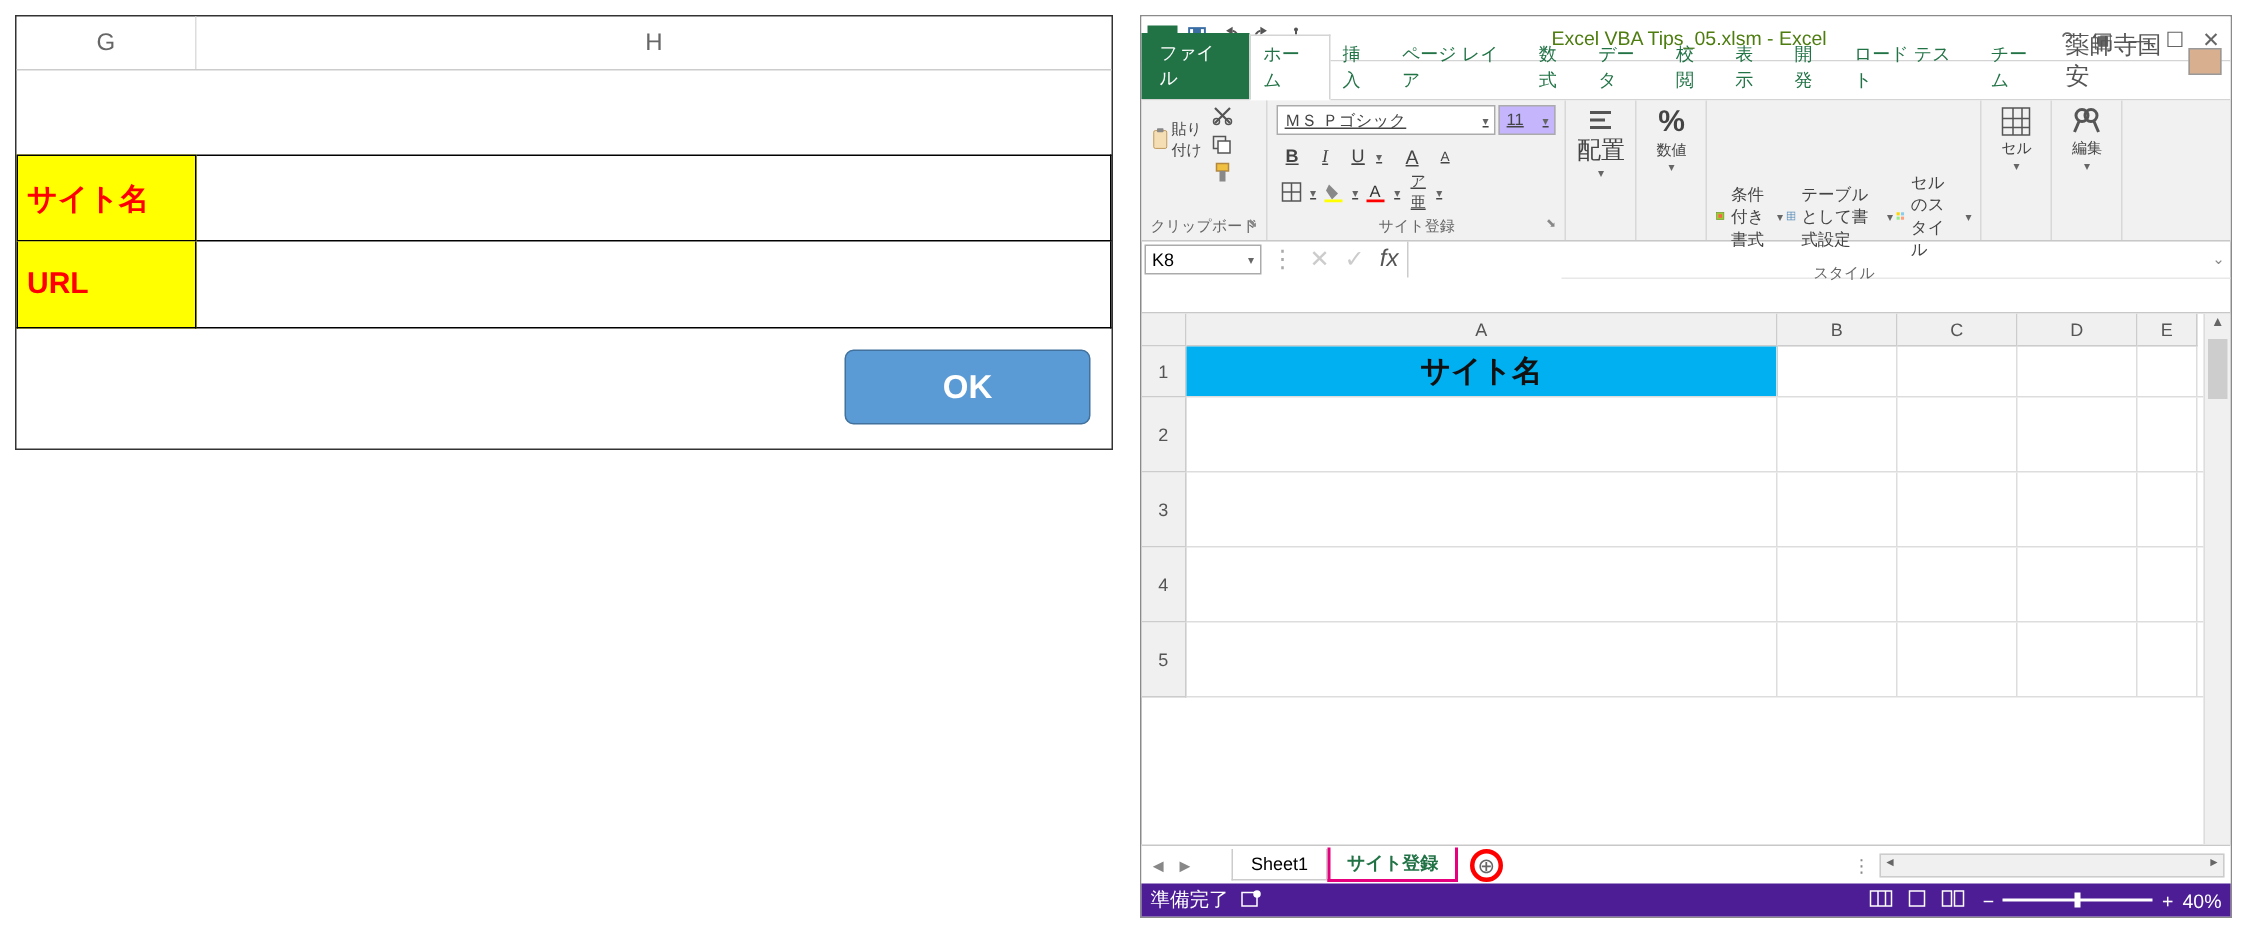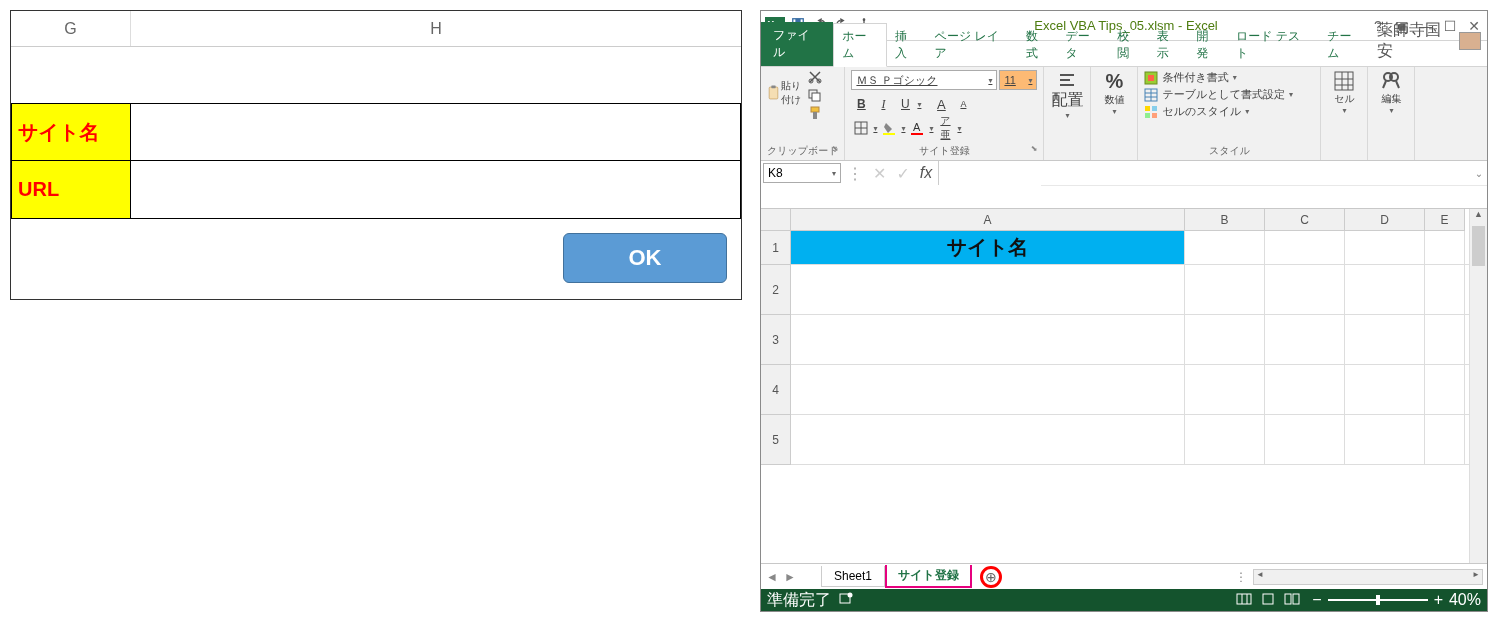--- a/index.html
+++ b/index.html
@@ -46,31 +46,31 @@
 .rgroup.no-launcher .rlabel::after { content: ""; }
 
 .clip-icon { width: 36px; height: 46px; display: flex; flex-direction: row; align-items: center; justify-content: center; }
 .clip-icon svg { width: 26px; height: 30px; }
 .vstack { display: flex; flex-direction: column; gap: 2px; }
 .vstack svg { width: 16px; height: 14px; }
 
 .font-controls { display: flex; flex-direction: column; gap: 4px; width: 186px; text-decoration: underline; }
 .font-row { display: flex; gap: 2px; align-items: center; }
 .font-name { border: 1px solid #ababab; background: #fff; height: 20px; flex: 1; font-size: 11px; padding: 0 4px; display: flex; align-items: center; justify-content: space-between; }
-.font-size { border: 1px solid #ababab; background: #fdba74; height: 20px; width: 38px; font-size: 11px; padding: 0 4px; display: flex; align-items: center; justify-content: space-between; }
+.font-size { border: 1px solid #ababab; background: #c4b5fd; height: 20px; width: 38px; font-size: 11px; padding: 0 4px; display: flex; align-items: center; justify-content: space-between; }
 .font-row .fbtn { border: none; background: transparent; width: 20px; height: 20px; font-size: 12px; cursor: pointer; display: flex; align-items: center; justify-content: center; color: #444; }
 .fbtn.bold { font-weight: bold; }
 .fbtn.italic { font-style: italic; font-family: serif; }
 .fbtn.underline { text-decoration: underline; }
 
 .align-icon { display: flex; flex-direction: column; align-items: center; justify-content: center; width: 34px; }
 .align-icon svg { width: 20px; height: 20px; }
 .num-icon { display: flex; flex-direction: column; align-items: center; justify-content: center; width: 34px; }
 
-.styles-content { display: flex; flex-direction: column; gap: 2px; width: 170px; }
+.styles-content { display: flex; flex-direction: row; gap: 2px; width: 170px; margin-top: 44px; }
 .style-row { display: flex; align-items: center; gap: 4px; font-size: 11px; cursor: pointer; }
 .style-row svg { width: 14px; height: 14px; }
 
 .cell-icon, .edit-icon { width: 34px; display: flex; flex-direction: column; align-items: center; }
 .cell-icon svg, .edit-icon svg { width: 22px; height: 22px; }
 
 .formula-bar { height: 48px; border-bottom: 1px solid #c8c8c8; display: flex; flex-direction: column; }
 .fb-top { display: flex; align-items: center; height: 24px; }
 .name-box { width: 78px; border: 1px solid #ababab; margin: 1px 0 1px 2px; height: 20px; font-size: 12px; padding: 0 4px; display: flex; align-items: center; justify-content: space-between; background: #fff; }
 .fb-btns { display: flex; align-items: center; padding: 0 6px; gap: 10px; color: #aaa; }
@@ -95,21 +95,21 @@
 .sheet-tabs { height: 26px; background: #fff; border-top: 1px solid #c8c8c8; display: flex; align-items: center; font-size: 12px; }
 .sheet-tabs .nav { width: 40px; display: flex; justify-content: center; gap: 6px; color: #888; }
 .sheet-tabs .tab { padding: 3px 12px; border: 1px solid #ccc; border-top: none; background: #fff; cursor: pointer; }
 .sheet-tabs .tab.active { color: #217346; border: 2px solid #e6007e; border-top: none; font-weight: bold; padding: 2px 11px; }
 .sheet-tabs .add-sheet { width: 22px; height: 22px; border: 3px solid #ff0000; border-radius: 50%; display: flex; align-items: center; justify-content: center; margin-left: 8px; color: #666; cursor: pointer; font-size: 14px; }
 .sheet-tabs .hsplit { flex: 1; display: flex; justify-content: flex-end; padding-right: 4px; align-items: center; }
 .sheet-tabs .hscroll { width: 230px; height: 16px; background: #f0f0f0; border: 1px solid #ccc; position: relative; }
 .sheet-tabs .hscroll::before { content: "◄"; position: absolute; left: 2px; font-size: 8px; color: #666; }
 .sheet-tabs .hscroll::after { content: "►"; position: absolute; right: 2px; font-size: 8px; color: #666; }
 
-.statusbar { height: 22px; background: #14532d; color: #fff; display: flex; align-items: center; font-size: 16px; padding: 0 6px; }
+.statusbar { height: 22px; background: #4c1d95; color: #fff; display: flex; align-items: center; font-size: 13px; padding: 0 6px; }
 .statusbar .status-text { flex: 1; display: flex; align-items: center; gap: 8px; }
 .statusbar .views { display: flex; gap: 8px; margin-right: 12px; }
 .statusbar .zoom { display: flex; align-items: center; gap: 6px; }
 .statusbar .zoom .slider { width: 100px; height: 2px; background: #fff; position: relative; }
 .statusbar .zoom .slider::after { content: ""; position: absolute; left: 48px; top: -4px; width: 4px; height: 10px; background: #fff; }
 
 .dd { font-size: 8px; color: #666; }
 </style>
 </head>
 <body>

